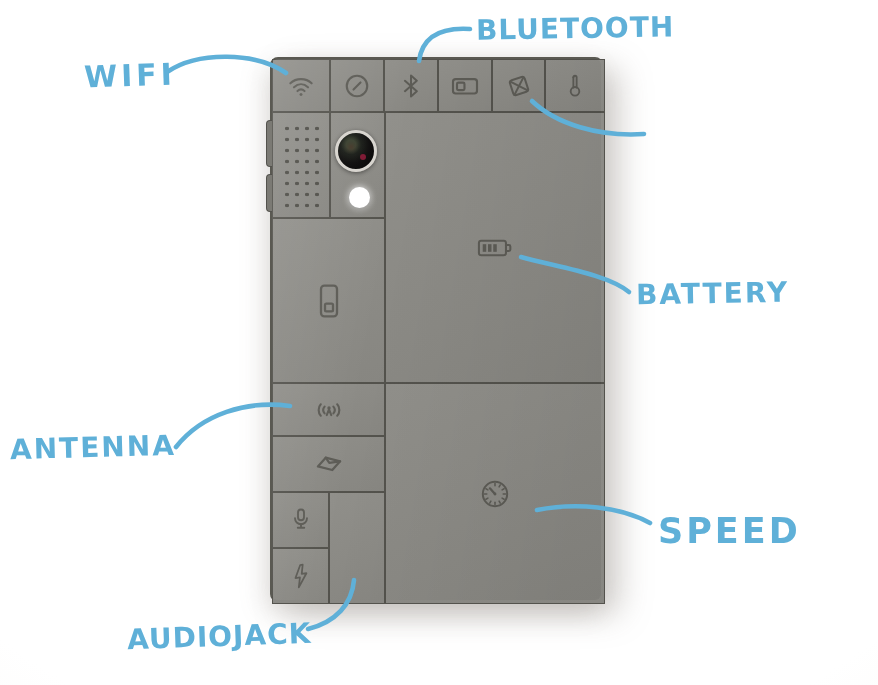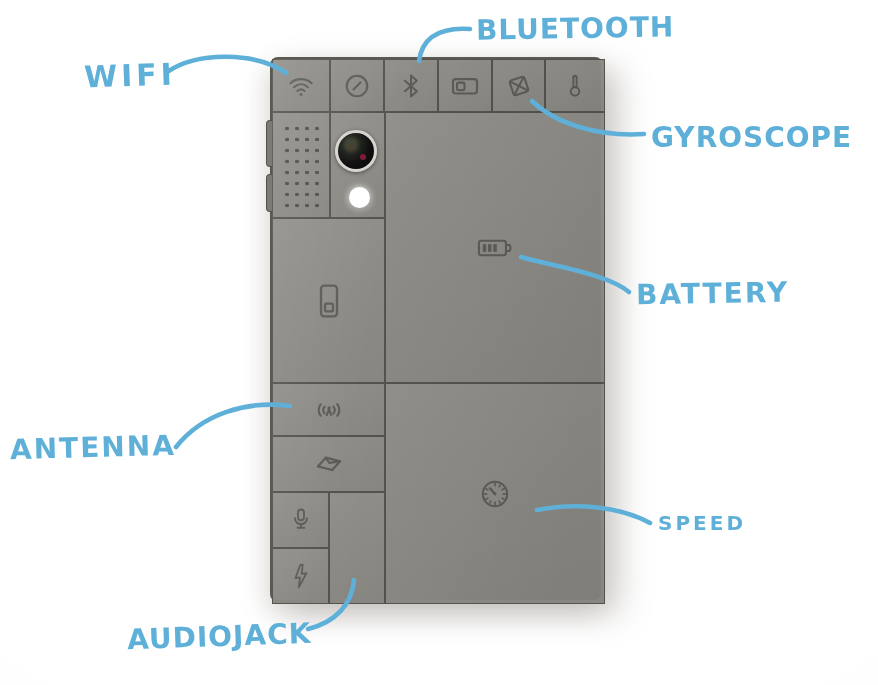--- a/index.html
+++ b/index.html
@@ -208,19 +208,18 @@
     <path d="M470,29 C438,27 422,39 419,61"></path>
     <path d="M532,101 C556,124 599,137 644,134"></path>
     <path d="M521,257 C557,267 607,274 629,292"></path>
     <path d="M176,447 C202,414 247,400 290,406"></path>
     <path d="M537,510 C577,502 621,507 650,523"></path>
     <path d="M308,629 C336,622 352,604 354,580"></path>
   </svg>
 
   <div class="callout" style="left:84px;top:58px;font-size:30px;letter-spacing:4px;--rot:-2deg;">WIFI</div>
   <div class="callout" style="left:476px;top:12px;font-size:28px;letter-spacing:1px;--rot:-1deg;">BLUETOOTH</div>
-  <div class="callout" style="left:651px;top:121px;font-size:28px;letter-spacing:1px;">GYROSCOPE</div>
   <div class="callout" style="left:636px;top:277px;font-size:28px;letter-spacing:2px;--rot:-1deg;">BATTERY</div>
   <div class="callout" style="left:10px;top:431px;font-size:28px;letter-spacing:2px;--rot:-1.5deg;">ANTENNA</div>
-  <div class="callout" style="left:658px;top:511px;font-size:20px;letter-spacing:3px;">SPEED</div>
+  <div class="callout" style="left:658px;top:511px;font-size:35px;letter-spacing:3px;">SPEED</div>
   <div class="callout" style="left:127px;top:620px;font-size:28px;letter-spacing:1px;--rot:-2deg;">AUDIOJACK</div>
 
 </div>
 
 </body></html>

